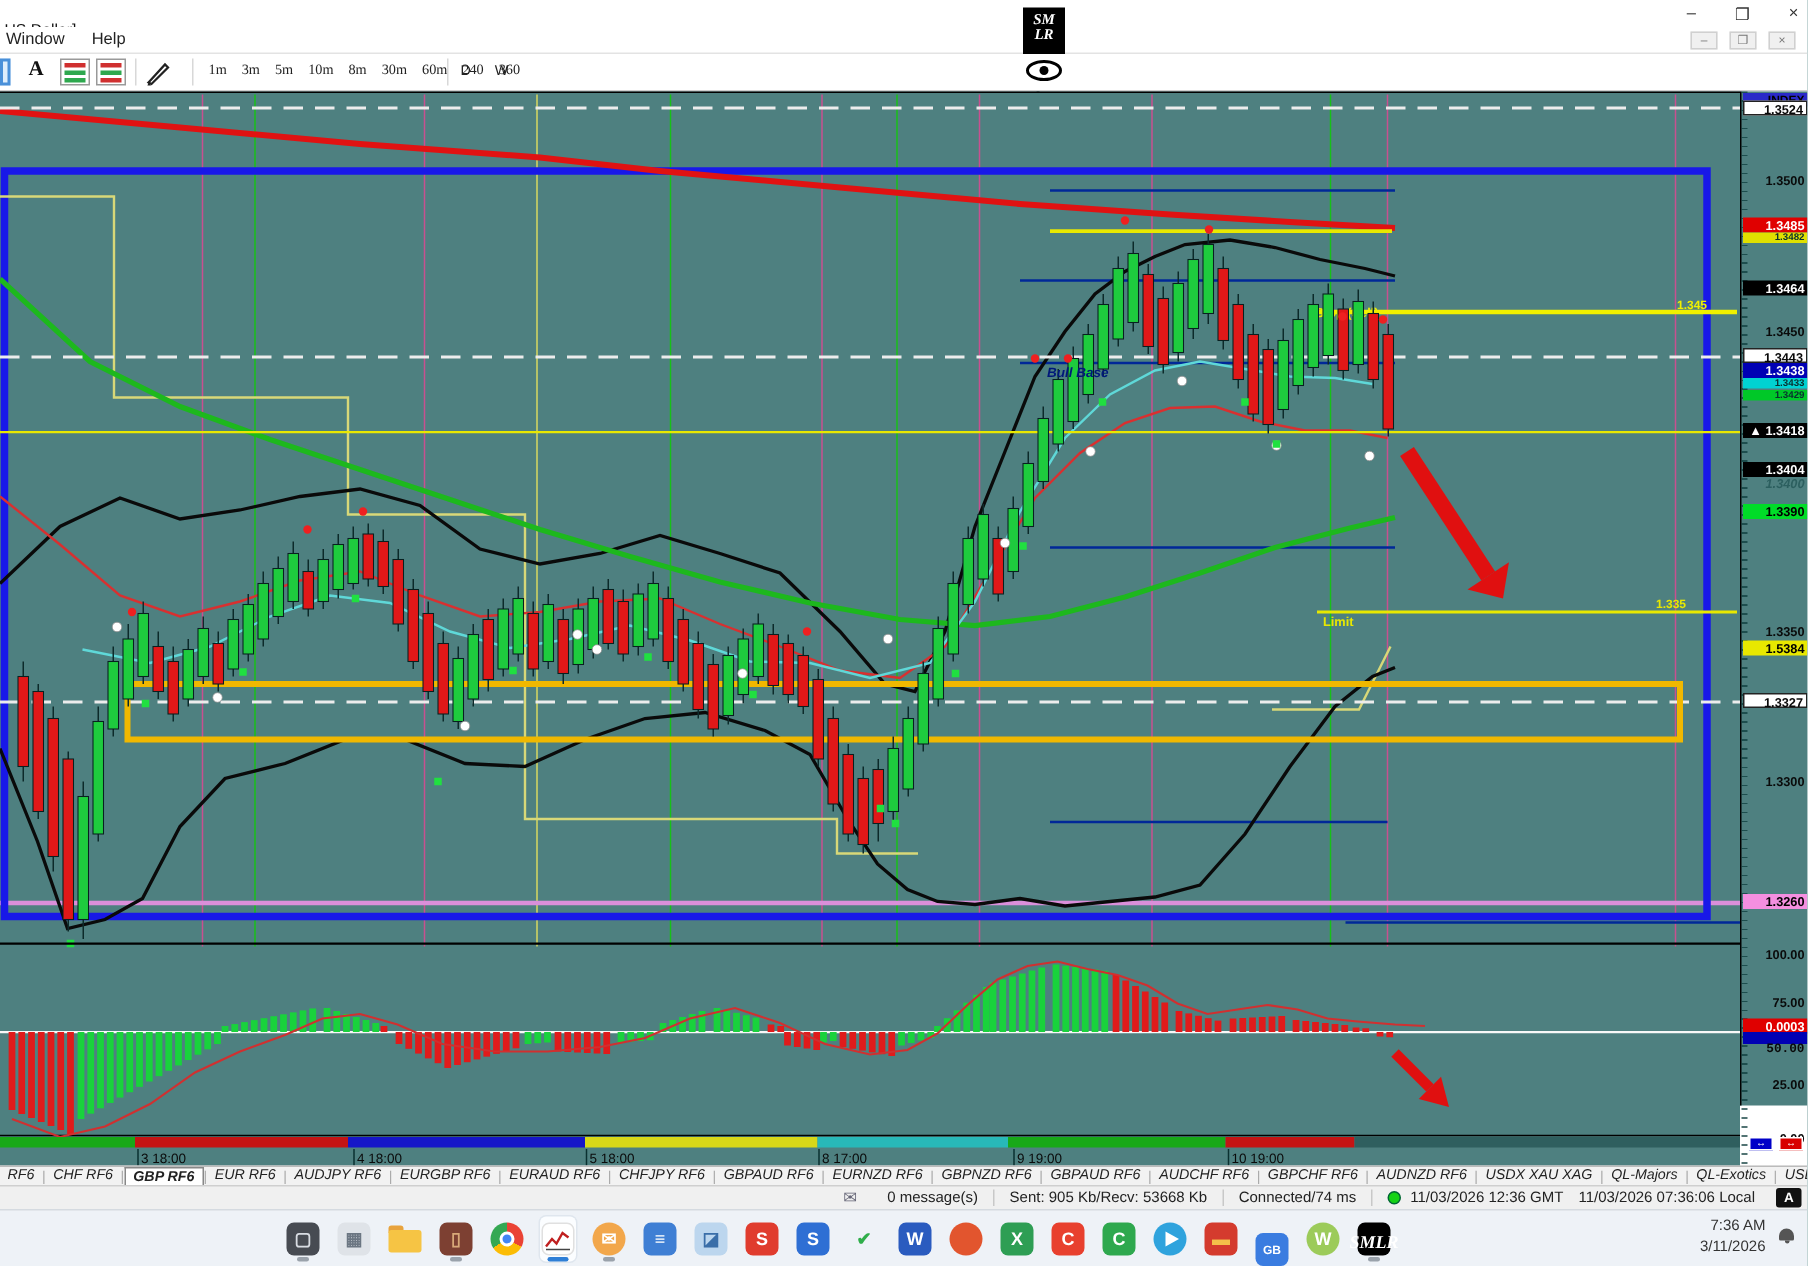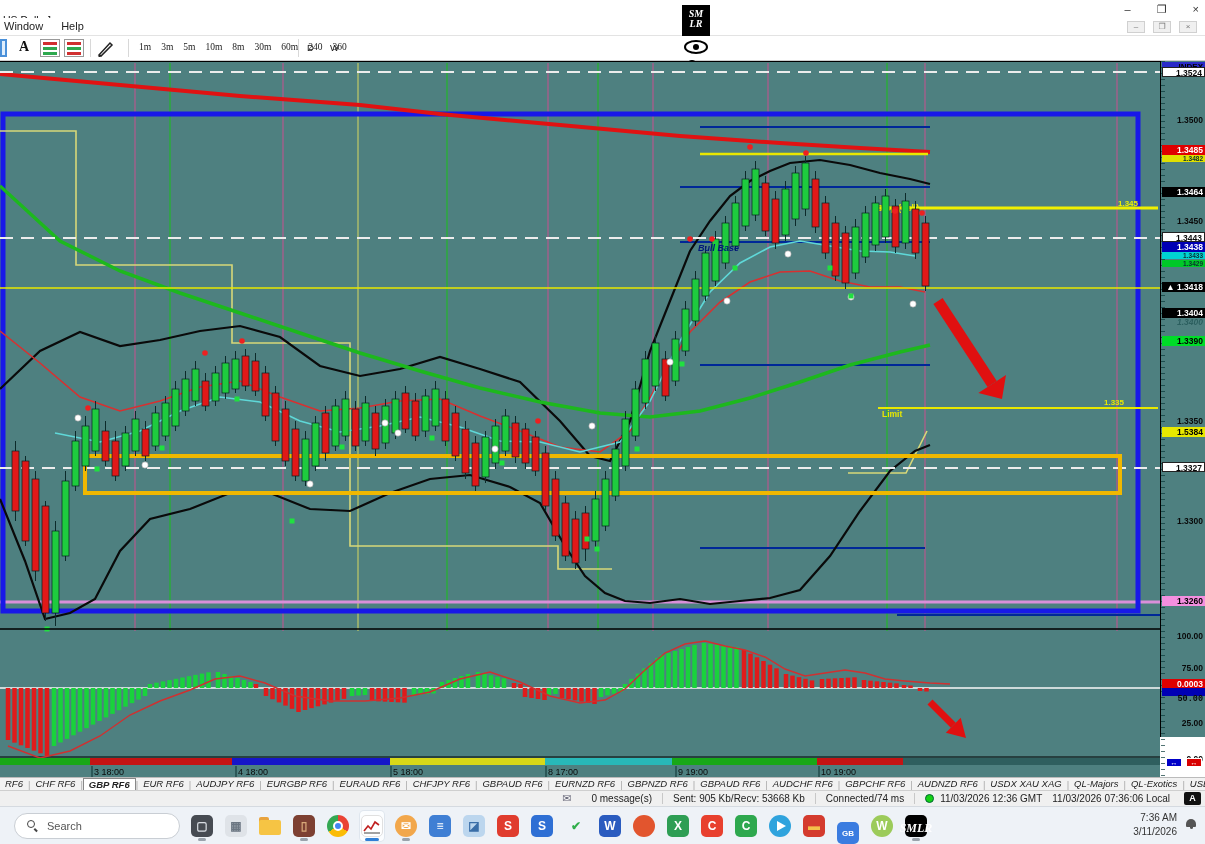--- a/index.html
+++ b/index.html
@@ -701,27 +701,20 @@
     <span class="st-sep"></span>
     <span class="st-item">Connected/74 ms</span>
     <span class="st-sep"></span>
     <span id="st-dot"></span>
     <span class="st-item" style="padding-left:2px">11/03/2026 12:36 GMT</span>
     <span class="st-item" style="padding-left:0">11/03/2026 07:36:06 Local</span>
     <span id="st-abox">A</span>
   </div>
 
   <div id="taskbar">
-    <div id="search-pill">
-      <span class="mag">
-          <i></i>
-          <b></b>
-        </span>
-      <span>Search</span>
-    </div>
     <div id="tb-icons">
         <div class="tk">
           <div class="face sq" style="background: rgb(71, 75, 82); color: rgb(216, 220, 226);">▢</div>
           <div class="dash"></div>
         </div>
         <div class="tk">
           <div class="face sq" style="background: rgb(223, 227, 232); color: rgb(107, 118, 130);">▦</div>
         </div>
         <div class="tk">
           <div class="folder-face">

